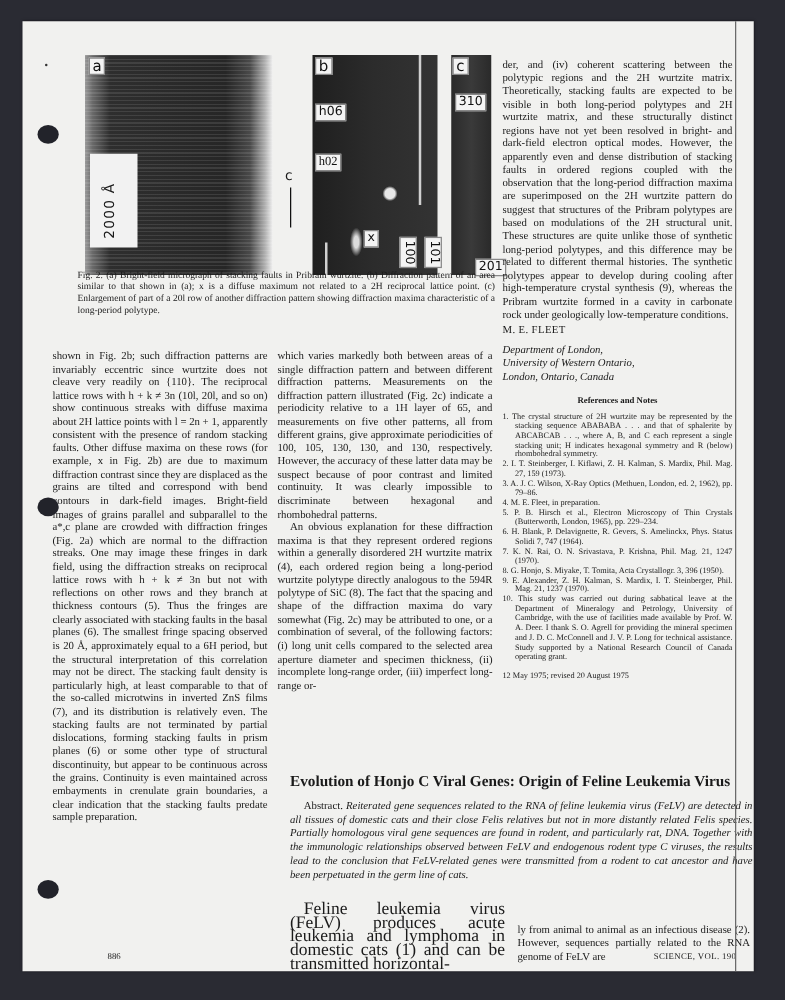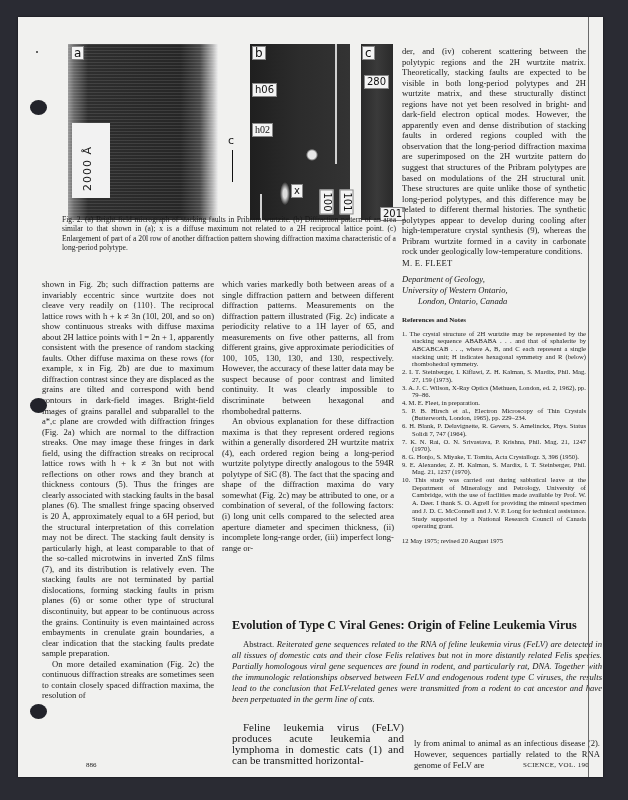--- a/index.html
+++ b/index.html
@@ -26,28 +26,28 @@
   .caxis-line{position:absolute;left:214px;top:133px;width:1px;height:32px;background:#111;}
   .caption{position:absolute;left:44px;top:198px;width:334px;font-size:7.6px;line-height:9.3px;text-align:justify;}
   .col{position:absolute;font-size:8.6px;line-height:10.55px;text-align:justify;}
   .col p{margin:0;}
   .indent{text-indent:10px;}
   .col1{left:24px;top:262px;width:172px;}
   .col2{left:204px;top:262px;width:172px;}
   .col3{left:384px;top:29px;width:184px;}
   .sig{text-align:left;margin-top:1px !important;letter-spacing:.3px;}
   .dept{font-style:italic;margin-top:6px !important;}
-  .refs-title{font-size:7px;font-weight:bold;margin:9px 0 4px !important;}
+  .refs-title{text-align:center;font-size:7px;font-weight:bold;margin:9px 0 4px !important;}
   .refs{font-size:6.6px;line-height:7.7px;}
   .ref{padding-left:10px;text-indent:-10px;}
   .received{font-size:6.6px;margin-top:6px !important;}
   .article-title{position:absolute;left:214px;top:601px;width:370px;font-size:12.2px;font-weight:bold;white-space:nowrap;}
   .abstract{position:absolute;left:214px;top:622px;width:370px;font-size:8.6px;line-height:11px;text-align:justify;text-indent:11px;}
   .abstract i{font-style:italic;}
-  .body-l{position:absolute;left:214px;top:705px;width:172px;font-size:11px;line-height:11px;text-align:justify;}
+  .body-l{position:absolute;left:214px;top:705px;width:172px;font-size:14px;line-height:11px;text-align:justify;}
   .body-r{position:absolute;left:396px;top:705px;width:186px;font-size:8.6px;line-height:11px;text-align:justify;margin-top:16px;}
   .folio-l{position:absolute;left:68px;top:744px;font-size:7px;}
   .folio-r{position:absolute;left:505px;top:744px;font-size:7px;letter-spacing:.3px;}
   .speck{position:absolute;width:2px;height:2px;background:#333;border-radius:50%;}
 </style>
 </head>
 <body>
 
 <div class="page">
 
@@ -66,59 +66,58 @@
     </div>
     <span class="lbl" style="left:234px;top:29px;font-size:12px;">b</span>
     <span class="lbl" style="left:234px;top:54px;margin-top:12px;">h06</span>
     <span class="lbl" style="left:234px;top:106px;font-family:Liberation Serif, serif;">h02</span>
     <span class="lbl" style="left:273px;top:167px;">x</span>
     <span class="lbl" style="left:296px;top:178px;transform:rotate(90deg);">100</span>
     <span class="lbl" style="left:316px;top:178px;transform:rotate(90deg);">101</span>
 
     <div class="panel panel-c"></div>
     <span class="lbl" style="left:344px;top:29px;font-size:12px;">c</span>
-    <span class="lbl" style="left:346px;top:58px;">280</span>
+    <span class="lbl" style="left:346px;top:58px;">310</span>
     <span class="lbl" style="left:346px;top:190px;margin-left:16px;">201</span>
 
     <div class="caption">Fig. 2. (a) Bright-field micrograph of stacking faults in Pribram wurtzite. (b) Diffraction pattern of an area similar to that shown in (a); x is a diffuse maximum not related to a 2H reciprocal lattice point. (c) Enlargement of part of a 20l row of another diffraction pattern showing diffraction maxima characteristic of a long-period polytype.</div>
   </div>
 
   <div class="col col1">
     <p>shown in Fig. 2b; such diffraction patterns are invariably eccentric since wurtzite does not cleave very readily on {110}. The reciprocal lattice rows with h + k ≠ 3n (10l, 20l, and so on) show continuous streaks with diffuse maxima about 2H lattice points with l = 2n + 1, apparently consistent with the presence of random stacking faults. Other diffuse maxima on these rows (for example, x in Fig. 2b) are due to maximum diffraction contrast since they are displaced as the grains are tilted and correspond with bend contours in dark-field images. Bright-field images of grains parallel and subparallel to the a*,c plane are crowded with diffraction fringes (Fig. 2a) which are normal to the diffraction streaks. One may image these fringes in dark field, using the diffraction streaks on reciprocal lattice rows with h + k ≠ 3n but not with reflections on other rows and they branch at thickness contours (5). Thus the fringes are clearly associated with stacking faults in the basal planes (6). The smallest fringe spacing observed is 20 Å, approximately equal to a 6H period, but the structural interpretation of this correlation may not be direct. The stacking fault density is particularly high, at least comparable to that of the so-called microtwins in inverted ZnS films (7), and its distribution is relatively even. The stacking faults are not terminated by partial dislocations, forming stacking faults in prism planes (6) or some other type of structural discontinuity, but appear to be continuous across the grains. Continuity is even maintained across embayments in crenulate grain boundaries, a clear indication that the stacking faults predate sample preparation.</p>
-    <p class="indent">On more detailed examination (Fig. 2c) the continuous diffraction streaks are sometimes seen to contain closely spaced diffraction maxima, the resolution of</p>
   </div>
 
   <div class="col col2">
     <p>which varies markedly both between areas of a single diffraction pattern and between different diffraction patterns. Measurements on the diffraction pattern illustrated (Fig. 2c) indicate a periodicity relative to a 1H layer of 65, and measurements on five other patterns, all from different grains, give approximate periodicities of 100, 105, 130, 130, and 130, respectively. However, the accuracy of these latter data may be suspect because of poor contrast and limited continuity. It was clearly impossible to discriminate between hexagonal and rhombohedral patterns.</p>
     <p class="indent">An obvious explanation for these diffraction maxima is that they represent ordered regions within a generally disordered 2H wurtzite matrix (4), each ordered region being a long-period wurtzite polytype directly analogous to the 594R polytype of SiC (8). The fact that the spacing and shape of the diffraction maxima do vary somewhat (Fig. 2c) may be attributed to one, or a combination of several, of the following factors: (i) long unit cells compared to the selected area aperture diameter and specimen thickness, (ii) incomplete long-range order, (iii) imperfect long-range or-</p>
   </div>
 
   <div class="col col3">
     <p>der, and (iv) coherent scattering between the polytypic regions and the 2H wurtzite matrix. Theoretically, stacking faults are expected to be visible in both long-period polytypes and 2H wurtzite matrix, and these structurally distinct regions have not yet been resolved in bright- and dark-field electron optical modes. However, the apparently even and dense distribution of stacking faults in ordered regions coupled with the observation that the long-period diffraction maxima are superimposed on the 2H wurtzite pattern do suggest that structures of the Pribram polytypes are based on modulations of the 2H structural unit. These structures are quite unlike those of synthetic long-period polytypes, and this difference may be related to different thermal histories. The synthetic polytypes appear to develop during cooling after high-temperature crystal synthesis (9), whereas the Pribram wurtzite formed in a cavity in carbonate rock under geologically low-temperature conditions.</p>
     <p class="sig">M. E. FLEET</p>
-    <p class="dept">Department of Geology,</p>
+    <p class="dept">Department of London,</p>
     <p class="dept" style="margin-top:0 !important;">University of Western Ontario,</p>
-    <p class="dept" style="margin-top:0 !important;margin-left:16px;">London, Ontario, Canada</p>
+    <p class="dept" style="margin-top:0 !important;">London, Ontario, Canada</p>
     <p class="refs-title">References and Notes</p>
     <div class="refs">
       <p class="ref">1. The crystal structure of 2H wurtzite may be represented by the stacking sequence ABABABA . . . and that of sphalerite by ABCABCAB . . ., where A, B, and C each represent a single stacking unit; H indicates hexagonal symmetry and R (below) rhombohedral symmetry.</p>
       <p class="ref">2. I. T. Steinberger, I. Kiflawi, Z. H. Kalman, S. Mardix, Phil. Mag. 27, 159 (1973).</p>
       <p class="ref">3. A. J. C. Wilson, X-Ray Optics (Methuen, London, ed. 2, 1962), pp. 79–86.</p>
       <p class="ref">4. M. E. Fleet, in preparation.</p>
       <p class="ref">5. P. B. Hirsch et al., Electron Microscopy of Thin Crystals (Butterworth, London, 1965), pp. 229–234.</p>
       <p class="ref">6. H. Blank, P. Delavignette, R. Gevers, S. Amelinckx, Phys. Status Solidi 7, 747 (1964).</p>
       <p class="ref">7. K. N. Rai, O. N. Srivastava, P. Krishna, Phil. Mag. 21, 1247 (1970).</p>
       <p class="ref">8. G. Honjo, S. Miyake, T. Tomita, Acta Crystallogr. 3, 396 (1950).</p>
       <p class="ref">9. E. Alexander, Z. H. Kalman, S. Mardix, I. T. Steinberger, Phil. Mag. 21, 1237 (1970).</p>
       <p class="ref">10. This study was carried out during sabbatical leave at the Department of Mineralogy and Petrology, University of Cambridge, with the use of facilities made available by Prof. W. A. Deer. I thank S. O. Agrell for providing the mineral specimen and J. D. C. McConnell and J. V. P. Long for technical assistance. Study supported by a National Research Council of Canada operating grant.</p>
     </div>
     <p class="received">12 May 1975; revised 20 August 1975</p>
   </div>
 
-  <div class="article-title">Evolution of Type C Viral Genes: Origin of Feline Leukemia Virus</div>
+  <div class="article-title">Evolution of Honjo C Viral Genes: Origin of Feline Leukemia Virus</div>
   <div class="abstract"><span>Abstract.</span> <i>Reiterated gene sequences related to the RNA of feline leukemia virus (FeLV) are detected in all tissues of domestic cats and their close Felis relatives but not in more distantly related Felis species. Partially homologous viral gene sequences are found in rodent, and particularly rat, DNA. Together with the immunologic relationships observed between FeLV and endogenous rodent type C viruses, the results lead to the conclusion that FeLV-related genes were transmitted from a rodent to cat ancestor and have been perpetuated in the germ line of cats.</i></div>
 
   <div class="body-l" style="text-indent:11px;">Feline leukemia virus (FeLV) produces acute leukemia and lymphoma in domestic cats (1) and can be transmitted horizontal-</div>
   <div class="body-r">ly from animal to animal as an infectious disease (2). However, sequences partially related to the RNA genome of FeLV are</div>
 
   <div class="folio-l">886</div>
   <div class="folio-r">SCIENCE, VOL. 190</div>
 
   <div class="speck" style="left:18px;top:34px;"></div>
 </div>

